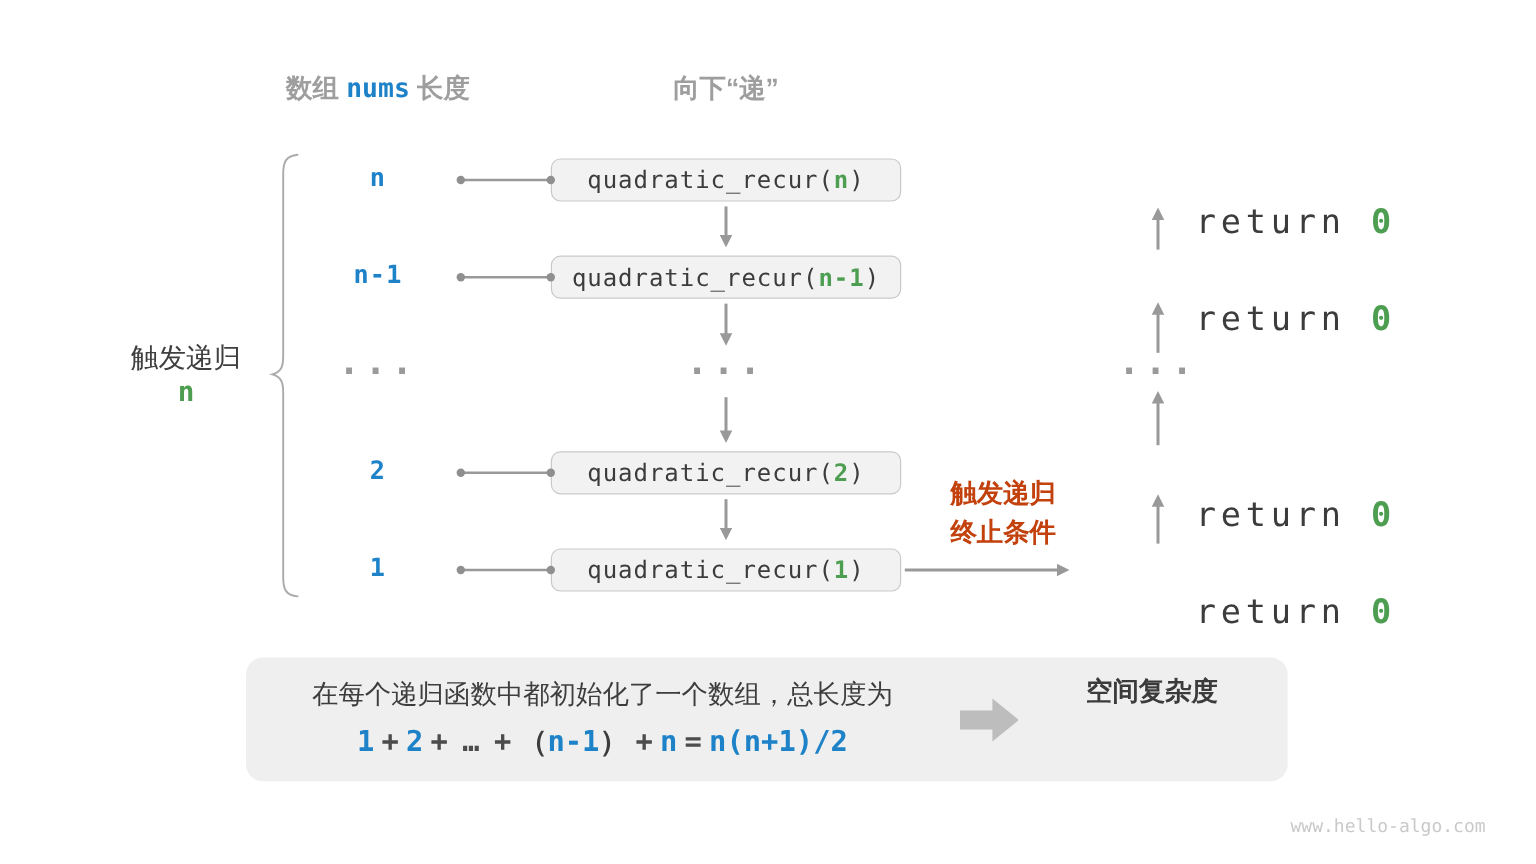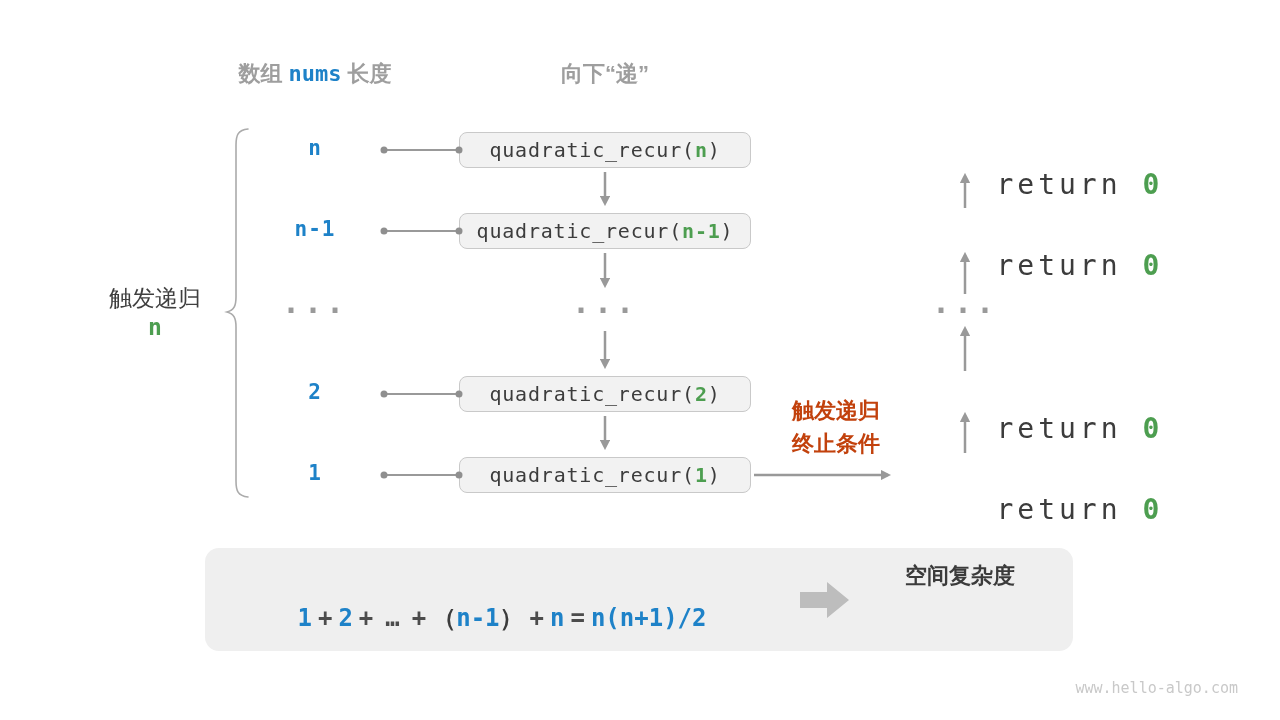--- a/index.html
+++ b/index.html
@@ -85,20 +85,21 @@
     <span class="code-dark">quadratic_recur(</span><span class="code-green">1</span><span class="code-dark">)</span>
   </div>
   <div class="abs ret-text" style="left:913px;top:460px;">
     <span>return </span><span class="ret-zero">0</span>
   </div>
 
   <div class="abs trigger" style="left:766px;top:396px;">触发递归</div>
   <div class="abs trigger" style="left:766px;top:429px;">终止条件</div>
 
   <div class="abs panel"></div>
+  <div class="abs sum-line1" style="left:222px;top:564px;">在每个递归函数中都初始化了一个数组，总长度为</div>
   <div class="abs formula" style="left:222px;top:602px;">
     <span class="f-blue">1</span><span class="f-op">+</span><span class="f-blue">2</span><span class="f-op">+</span><span class="f-op">…</span><span class="f-op">+</span><span class="f-dark">（</span><span class="f-blue">n-1</span><span class="f-dark">）</span><span class="f-op">+</span><span class="f-blue">n</span><span class="f-op">=</span><span class="f-blue">n(n+1)/2</span>
   </div>
   <div class="abs concl-title" style="left:850px;top:561px;">空间复杂度</div>
 
   <div class="abs watermark" style="left:1018px;top:679px;">www.hello-algo.com</div>
 
   <svg class="overlay" viewBox="0 0 1280 720">
     <defs>
       <marker id="ah" viewBox="0 0 10 10" refX="7" refY="5" markerWidth="4.2" markerHeight="4.2" orient="auto-start-reverse">

